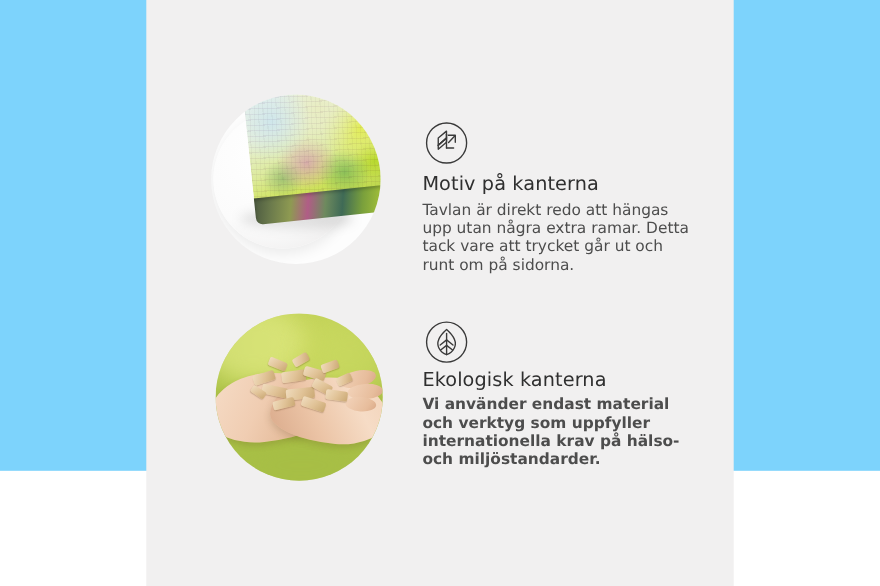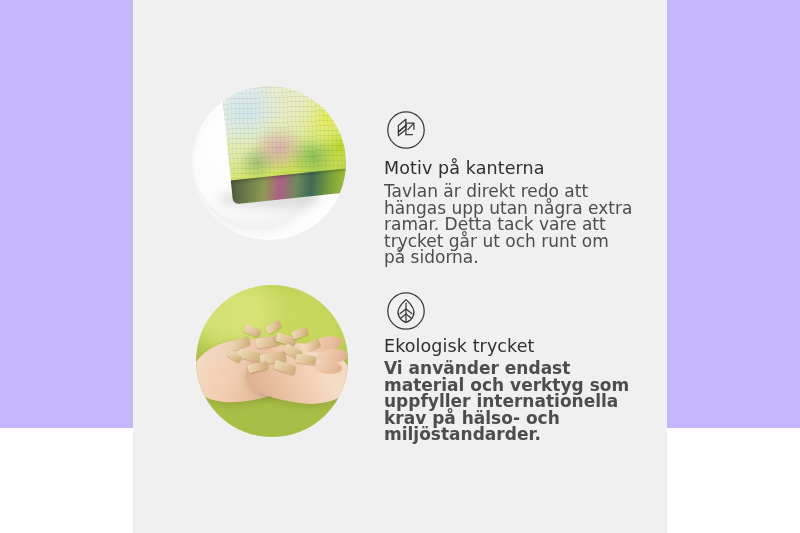--- a/index.html
+++ b/index.html
@@ -13,21 +13,21 @@
     height: 533px;
     overflow: hidden;
     font-family: "DejaVu Sans", "Liberation Sans", sans-serif;
     -webkit-font-smoothing: antialiased;
   }
 
   .page {
     position: relative;
     width: 800px;
     height: 428px;
-    background: #c4b5fd;
+    background: #7dd3fc;
   }
 
   
   .panel {
     position: absolute;
     left: 133px;
     top: 0;
     width: 534px;
     height: 533px;
     background: #f1f0f0;
@@ -239,21 +239,21 @@
     white-space: nowrap;
   }
   .h1 { top: 158px; }
   .h2 { top: 336px; }
 
   .body {
     position: absolute;
     left: 384px;
     width: 250px;
     margin: 0;
-    font-size: 17px;
+    font-size: 14px;
     line-height: 16.6px;
     color: #4d4d4d;
   }
   .b1 { top: 183px; }
   .b2 { top: 360px; font-weight: bold; }
 </style>
 </head>
 <body>
 
 <div class="page">
@@ -324,17 +324,17 @@
         <circle cx="20" cy="20" r="18.2" fill="none" stroke="#3a3a3a" stroke-width="1.25"></circle>
         <g fill="none" stroke="#3a3a3a" stroke-width="1.25" stroke-linejoin="round" stroke-linecap="round">
           <path d="M20 8.6 C 26.6 14.4 29.4 20.6 27.0 25.4 C 25.3 28.8 22.9 30.6 20 31.4 C 17.1 30.6 14.7 28.8 13.0 25.4 C 10.6 20.6 13.4 14.4 20 8.6 Z"></path>
           <path d="M20 12.2 L20 31.4"></path>
           <path d="M14.2 22.6 L20 18.0 L25.8 22.6"></path>
           <path d="M14.6 27.2 L20 23.0 L25.4 27.2"></path>
         </g>
       </svg>
     </div>
 
-    <div class="heading h2">Ekologisk trycket</div>
+    <div class="heading h2">Ekologisk kanterna</div>
     <div class="body b2">Vi använder endast material och verktyg som uppfyller internationella krav på hälso- och miljöstandarder.</div>
   </div>
 
 </div>
 
 </body></html>

